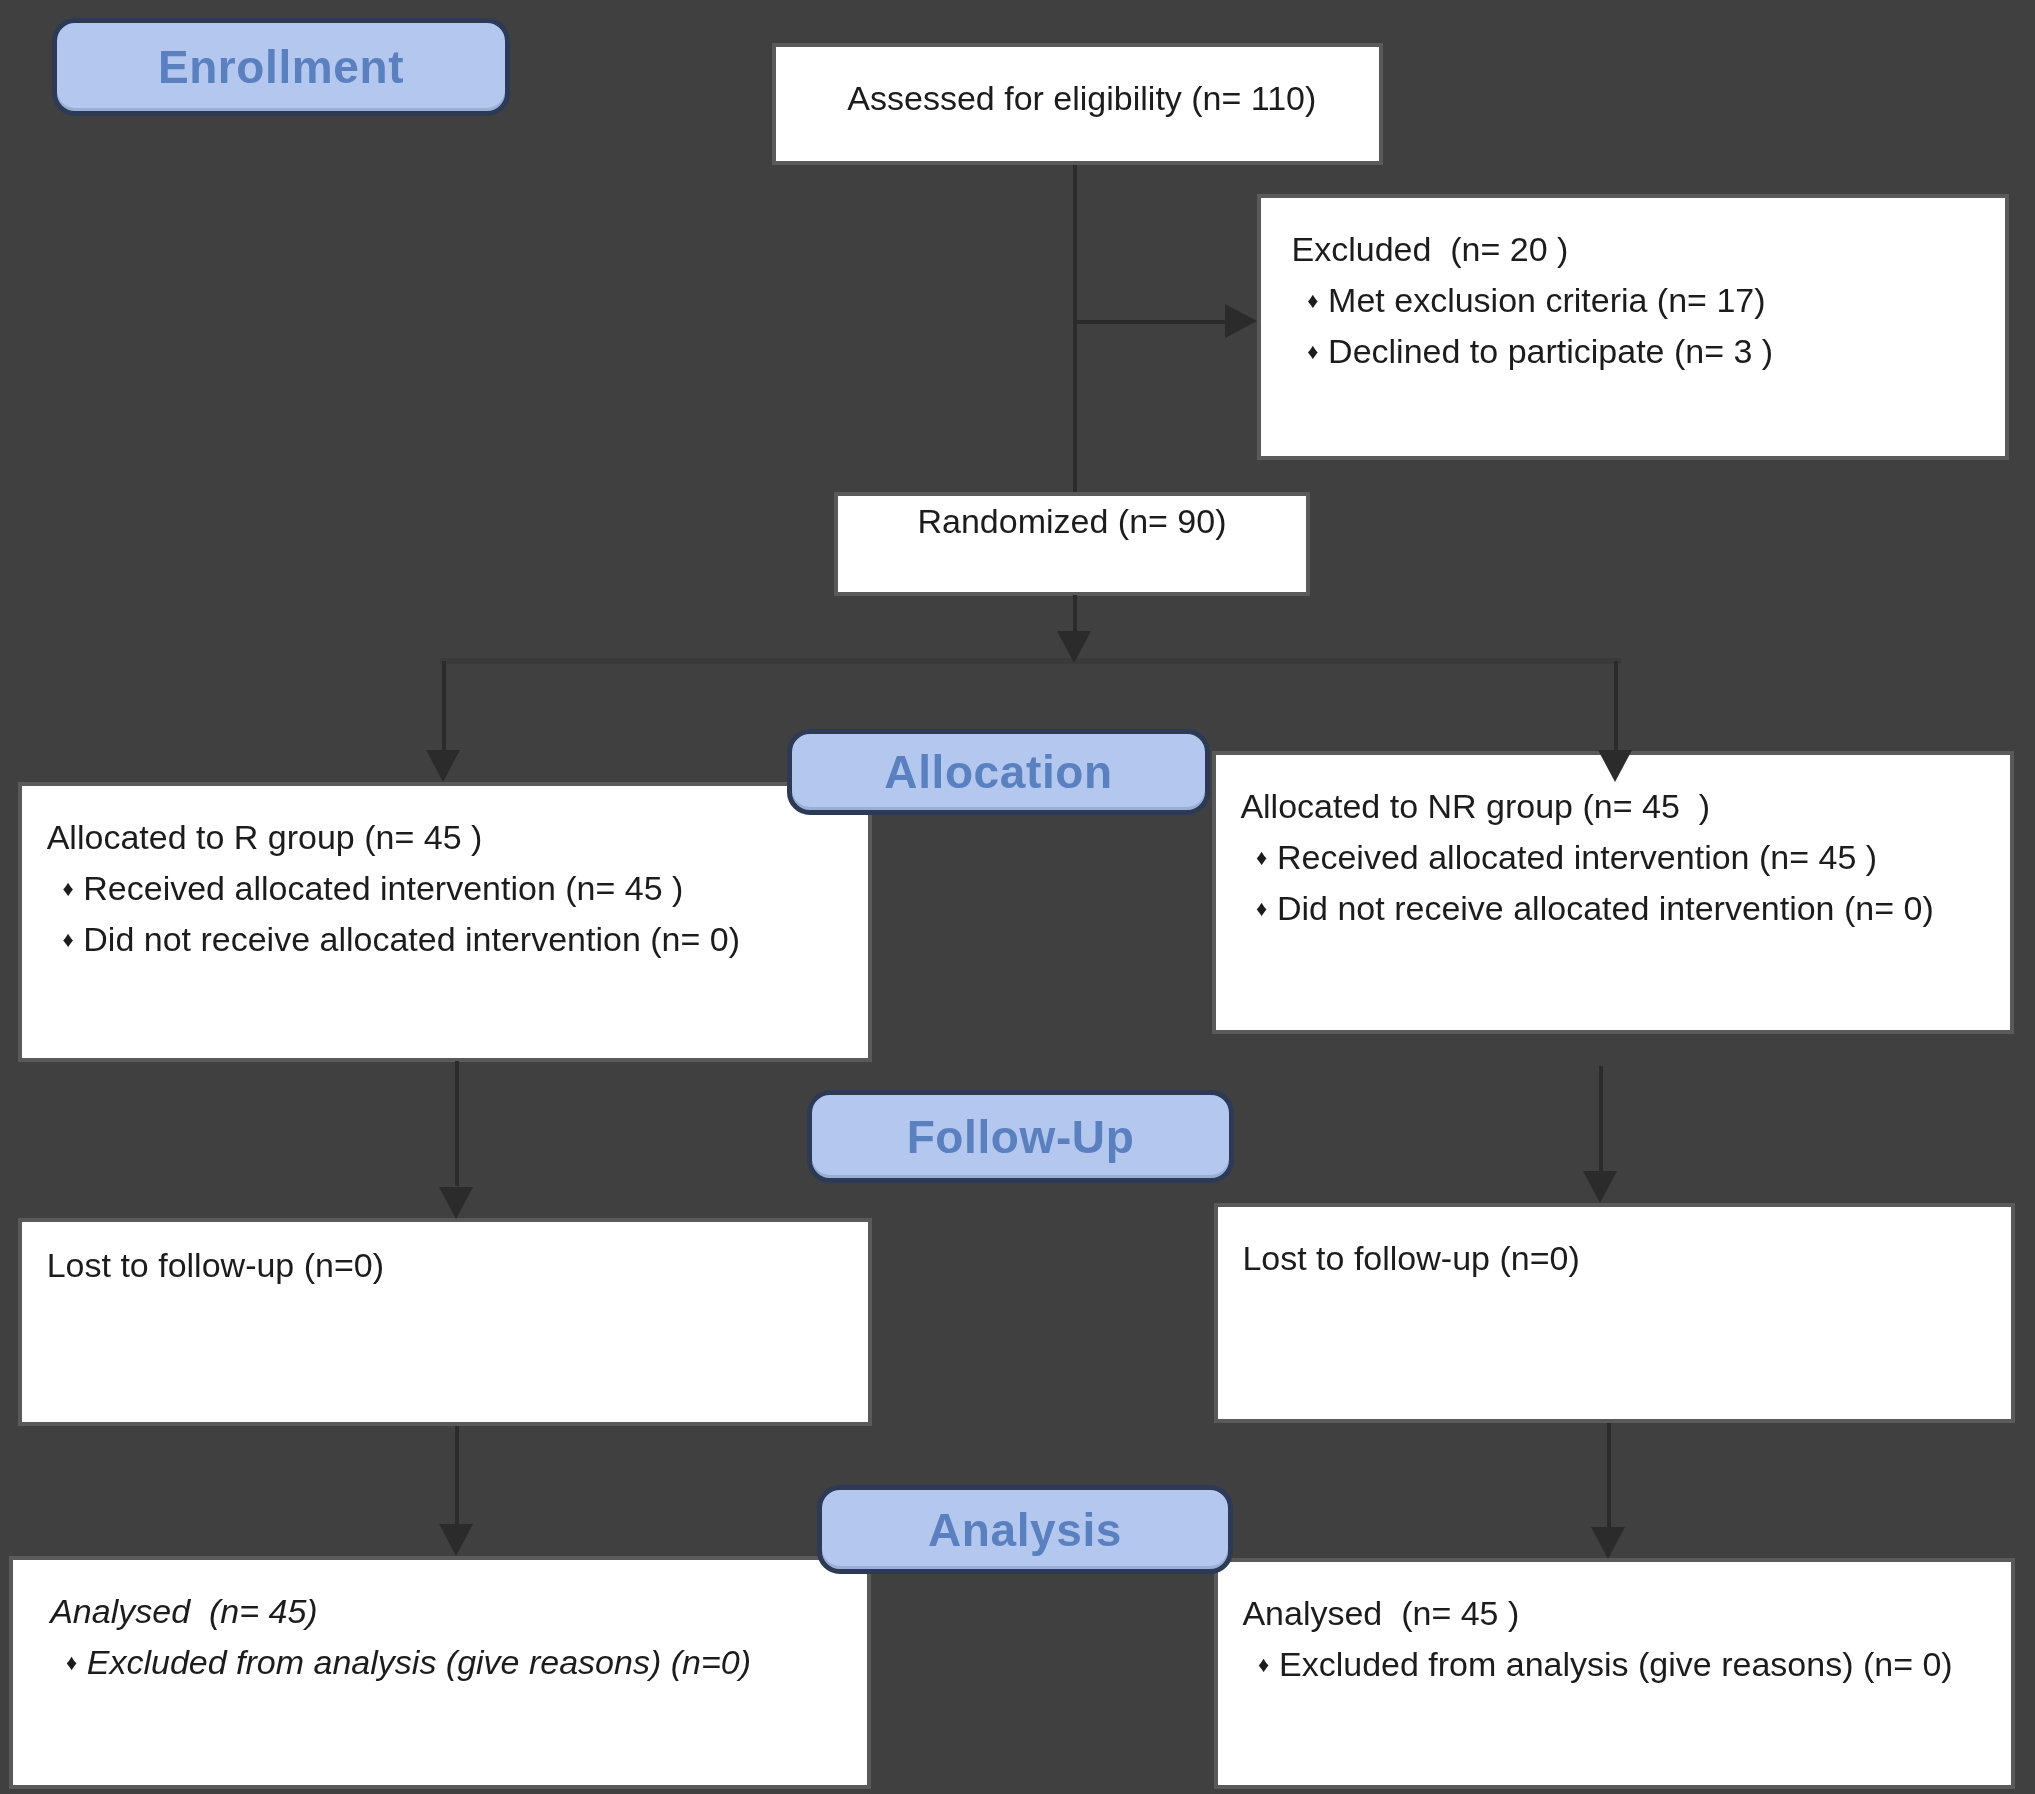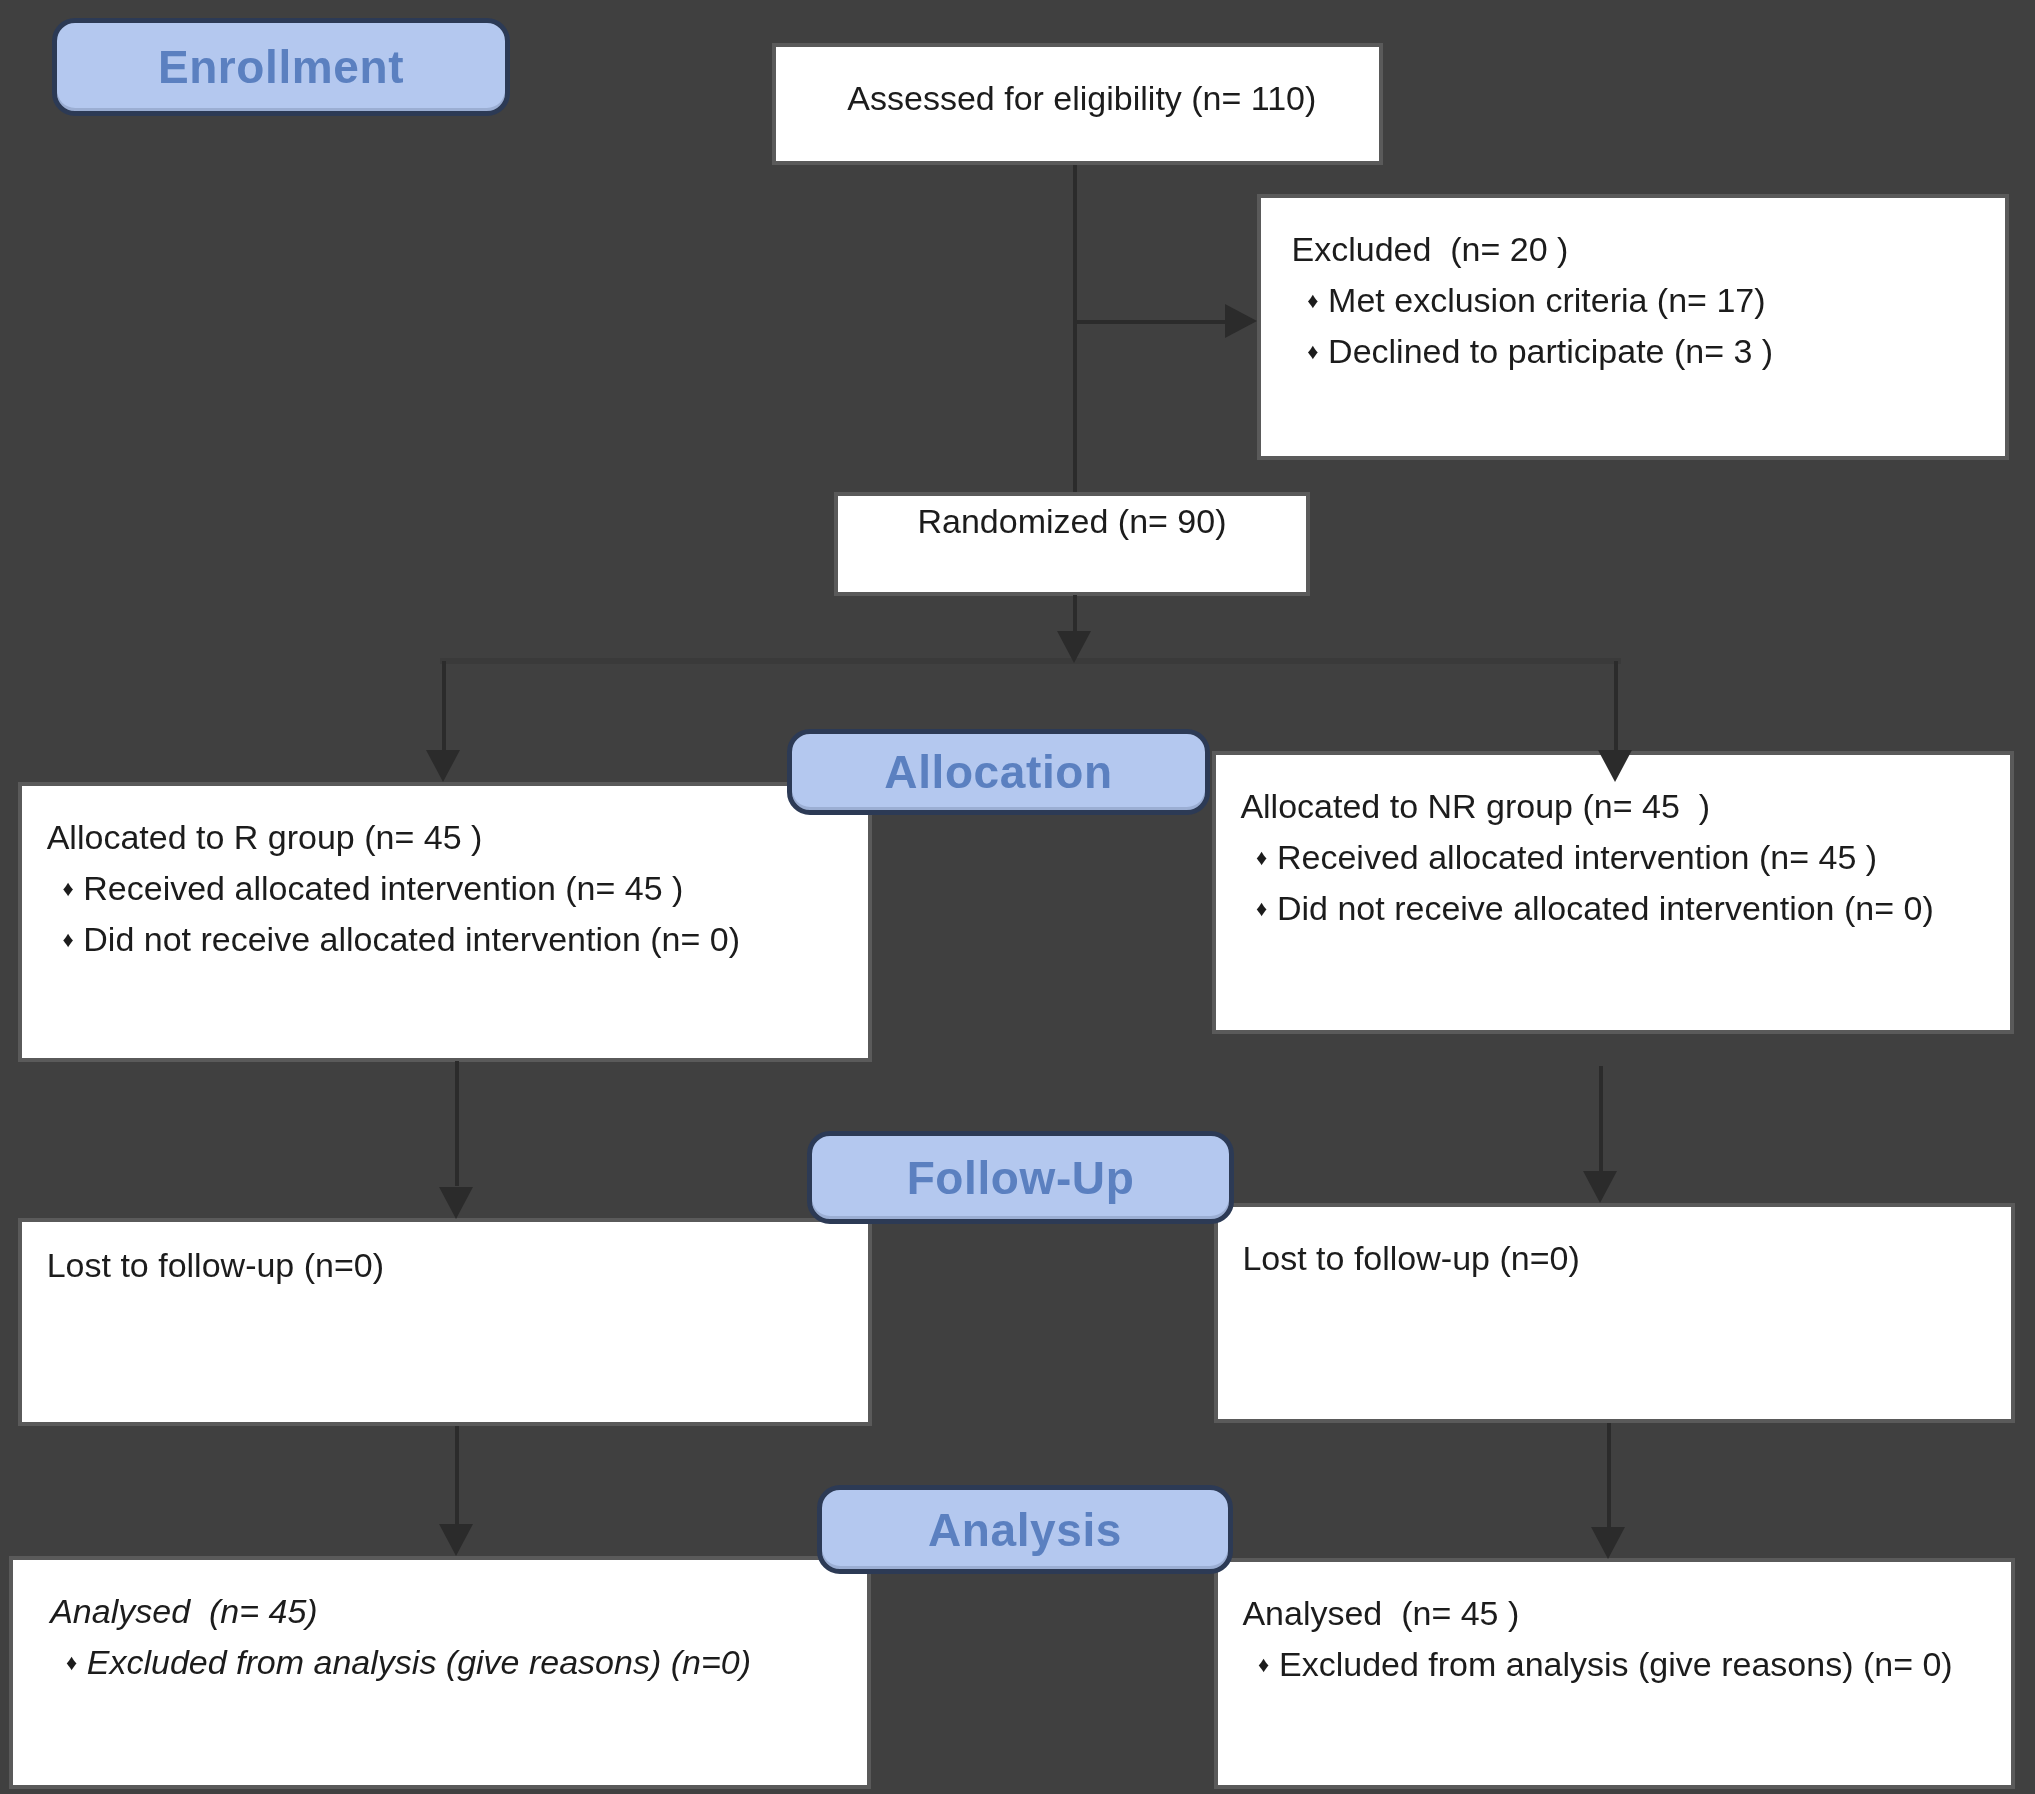--- a/index.html
+++ b/index.html
@@ -37,21 +37,21 @@
   .hline.thick{height:5.5px; background:#3a3a3a;}
   .arrow-d{position:absolute; width:0; height:0; z-index:3;
     border-left:17.7px solid transparent; border-right:17.7px solid transparent;
     border-top:32px solid var(--line-color);}
   .arrow-r{position:absolute; width:0; height:0; z-index:3;
     border-top:17.7px solid transparent; border-bottom:17.7px solid transparent;
     border-left:32px solid var(--line-color);}
   
   #lbl-enrollment{left:52px;  top:18.3px;   width:458px; height:98px;}
   #lbl-allocation{left:787px;top:729px; width:423px; height:86px;}
-  #lbl-followup  {left:807px;top:1131px; width:427px; height:93px;}
+  #lbl-followup  {left:807px;top:1090px; width:427px; height:93px;}
   #lbl-analysis  {left:817px;top:1485px; width:416px; height:89px;}
 
   #bx-assessed  {left:772px;top:43px;   width:611px;height:122px;}
   #bx-excluded  {left:1257px;top:194px;  width:752px;height:266px;}
   #bx-randomized{left:834px;top:492px;  width:476px; height:104px;}
   #bx-alloc-l   {left:18.3px;  top:782px; width:854px;height:280px;}
   #bx-alloc-r   {left:1212px;top:751px; width:802px;height:283px;}
   #bx-fu-l      {left:18.3px;  top:1218px; width:854px;height:208px;}
   #bx-fu-r      {left:1214px;top:1203px; width:801px;height:220px;}
   #bx-an-l      {left:9.2px;  top:1556px; width:862px;height:233px;}

